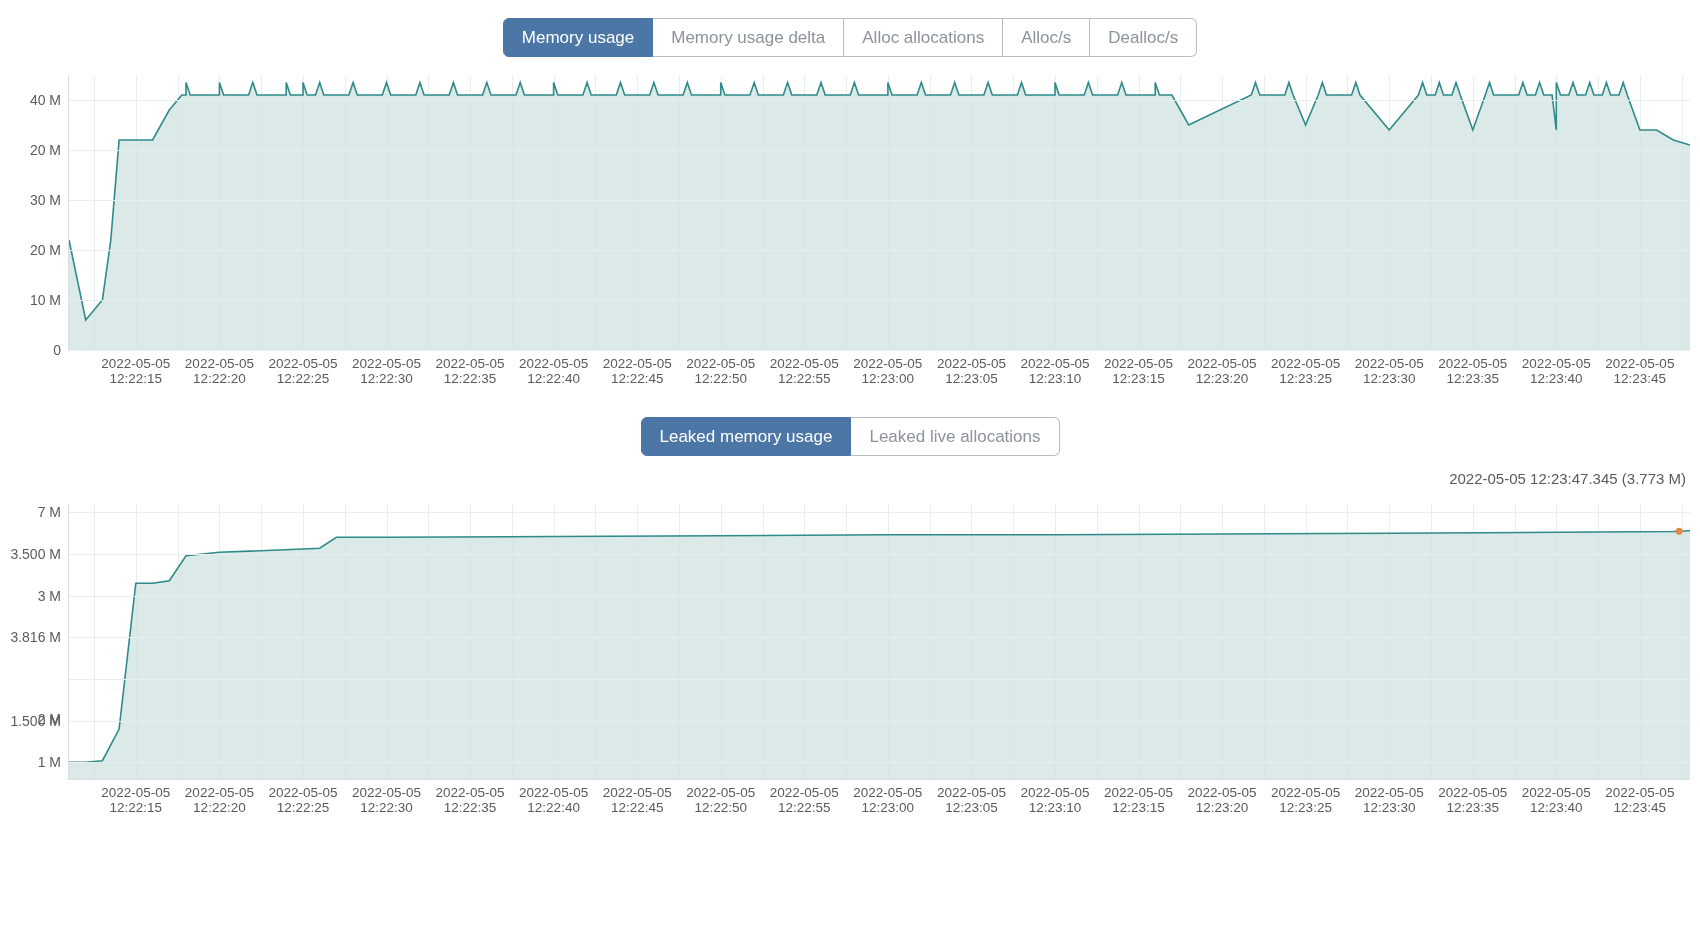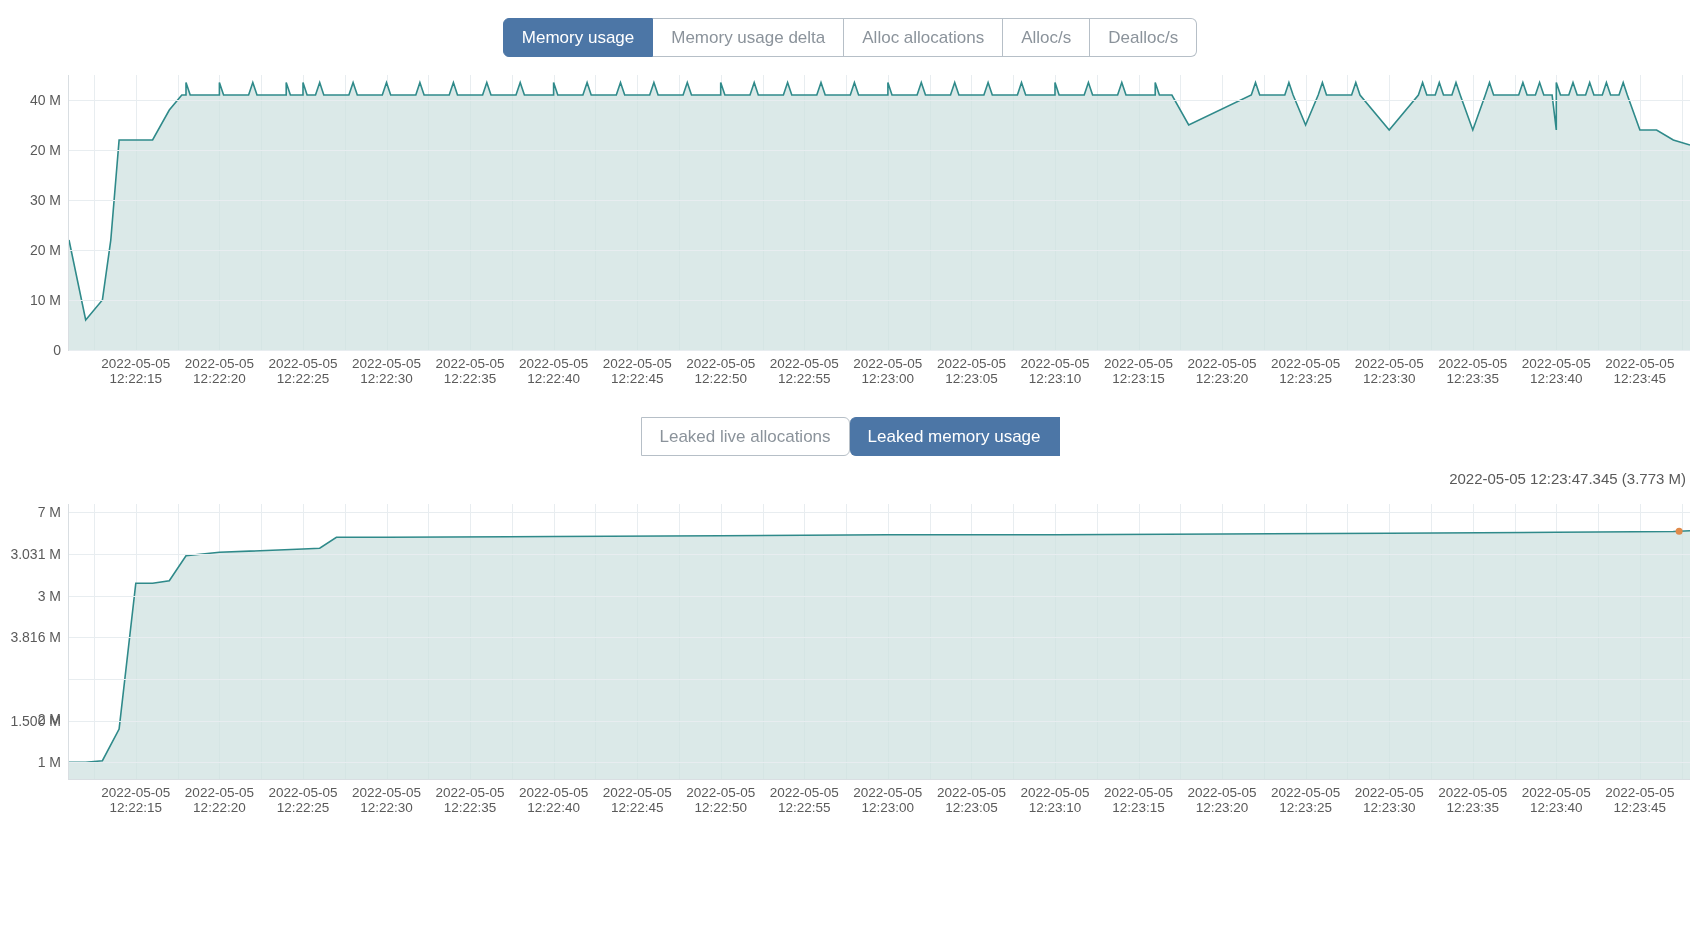--- a/index.html
+++ b/index.html
@@ -200,40 +200,40 @@
         <div class="x-lab" style="left: 1487.31px;">2022-05-05<span class="line2">12:23:40</span></div>
         <div class="x-lab" style="left: 1570.87px;">2022-05-05<span class="line2">12:23:45</span></div>
         <svg class="series" viewBox="0 0 1621 275" preserveAspectRatio="none">
           <path class="area" d="M0.0 165.0 L16.7 245.0 L33.4 225.0 L41.8 165.0 L50.1 65.0 L66.8 65.0 L83.6 65.0 L100.3 35.0 L112.8 20.0 L117.0 20.0 L117.0 7.5 L121.2 20.0 L133.7 20.0 L146.2 20.0 L150.4 20.0 L150.4 7.5 L154.6 20.0 L167.1 20.0 L179.6 20.0 L183.8 7.5 L188.0 20.0 L213.1 20.0 L217.2 20.0 L217.2 7.5 L221.4 20.0 L229.8 20.0 L234.0 20.0 L234.0 7.5 L238.1 20.0 L246.5 20.0 L250.7 7.5 L254.8 20.0 L267.4 20.0 L279.9 20.0 L284.1 7.5 L288.3 20.0 L313.3 20.0 L317.5 7.5 L321.7 20.0 L334.2 20.0 L346.8 20.0 L350.9 7.5 L355.1 20.0 L380.2 20.0 L384.4 7.5 L388.5 20.0 L413.6 20.0 L417.8 7.5 L422.0 20.0 L447.0 20.0 L451.2 7.5 L455.4 20.0 L480.5 20.0 L484.6 20.0 L484.6 7.5 L488.8 20.0 L513.9 20.0 L518.1 7.5 L522.2 20.0 L547.3 20.0 L551.5 7.5 L555.7 20.0 L580.7 20.0 L584.9 7.5 L589.1 20.0 L614.1 20.0 L618.3 7.5 L622.5 20.0 L647.6 20.0 L651.7 20.0 L651.7 7.5 L655.9 20.0 L681.0 20.0 L685.2 7.5 L689.3 20.0 L714.4 20.0 L718.6 7.5 L722.8 20.0 L747.8 20.0 L752.0 7.5 L756.2 20.0 L781.3 20.0 L785.4 7.5 L789.6 20.0 L814.7 20.0 L818.9 20.0 L818.9 7.5 L823.0 20.0 L848.1 20.0 L852.3 7.5 L856.5 20.0 L881.5 20.0 L885.7 7.5 L889.9 20.0 L914.9 20.0 L919.1 7.5 L923.3 20.0 L948.4 20.0 L952.5 7.5 L956.7 20.0 L981.8 20.0 L986.0 20.0 L986.0 7.5 L990.1 20.0 L1015.2 20.0 L1019.4 7.5 L1023.6 20.0 L1048.6 20.0 L1052.8 7.5 L1057.0 20.0 L1082.1 20.0 L1086.2 20.0 L1086.2 7.5 L1090.4 20.0 L1102.9 20.0 L1119.7 50.0 L1182.3 20.0 L1186.5 7.5 L1190.7 20.0 L1215.8 20.0 L1219.9 7.5 L1224.1 20.0 L1236.6 50.0 L1249.2 20.0 L1253.4 7.5 L1257.5 20.0 L1282.6 20.0 L1286.8 7.5 L1291.0 20.0 L1320.2 55.0 L1349.4 20.0 L1353.6 7.5 L1357.8 20.0 L1366.2 20.0 L1370.3 7.5 L1374.5 20.0 L1382.9 20.0 L1387.0 7.5 L1391.2 20.0 L1403.8 55.0 L1416.3 20.0 L1420.5 7.5 L1424.6 20.0 L1449.7 20.0 L1453.9 7.5 L1458.1 20.0 L1466.4 20.0 L1470.6 7.5 L1474.8 20.0 L1483.1 20.0 L1487.3 55.0 L1487.3 7.5 L1491.5 20.0 L1499.8 20.0 L1504.0 7.5 L1508.2 20.0 L1516.6 20.0 L1520.7 7.5 L1524.9 20.0 L1533.3 20.0 L1537.4 7.5 L1541.6 20.0 L1550.0 20.0 L1554.2 7.5 L1558.3 20.0 L1570.9 55.0 L1587.6 55.0 L1604.3 65.0 L1621.0 70.0 L 1621.0 275 L 0.0 275 Z"></path>
           <path class="line" d="M0.0 165.0 L16.7 245.0 L33.4 225.0 L41.8 165.0 L50.1 65.0 L66.8 65.0 L83.6 65.0 L100.3 35.0 L112.8 20.0 L117.0 20.0 L117.0 7.5 L121.2 20.0 L133.7 20.0 L146.2 20.0 L150.4 20.0 L150.4 7.5 L154.6 20.0 L167.1 20.0 L179.6 20.0 L183.8 7.5 L188.0 20.0 L213.1 20.0 L217.2 20.0 L217.2 7.5 L221.4 20.0 L229.8 20.0 L234.0 20.0 L234.0 7.5 L238.1 20.0 L246.5 20.0 L250.7 7.5 L254.8 20.0 L267.4 20.0 L279.9 20.0 L284.1 7.5 L288.3 20.0 L313.3 20.0 L317.5 7.5 L321.7 20.0 L334.2 20.0 L346.8 20.0 L350.9 7.5 L355.1 20.0 L380.2 20.0 L384.4 7.5 L388.5 20.0 L413.6 20.0 L417.8 7.5 L422.0 20.0 L447.0 20.0 L451.2 7.5 L455.4 20.0 L480.5 20.0 L484.6 20.0 L484.6 7.5 L488.8 20.0 L513.9 20.0 L518.1 7.5 L522.2 20.0 L547.3 20.0 L551.5 7.5 L555.7 20.0 L580.7 20.0 L584.9 7.5 L589.1 20.0 L614.1 20.0 L618.3 7.5 L622.5 20.0 L647.6 20.0 L651.7 20.0 L651.7 7.5 L655.9 20.0 L681.0 20.0 L685.2 7.5 L689.3 20.0 L714.4 20.0 L718.6 7.5 L722.8 20.0 L747.8 20.0 L752.0 7.5 L756.2 20.0 L781.3 20.0 L785.4 7.5 L789.6 20.0 L814.7 20.0 L818.9 20.0 L818.9 7.5 L823.0 20.0 L848.1 20.0 L852.3 7.5 L856.5 20.0 L881.5 20.0 L885.7 7.5 L889.9 20.0 L914.9 20.0 L919.1 7.5 L923.3 20.0 L948.4 20.0 L952.5 7.5 L956.7 20.0 L981.8 20.0 L986.0 20.0 L986.0 7.5 L990.1 20.0 L1015.2 20.0 L1019.4 7.5 L1023.6 20.0 L1048.6 20.0 L1052.8 7.5 L1057.0 20.0 L1082.1 20.0 L1086.2 20.0 L1086.2 7.5 L1090.4 20.0 L1102.9 20.0 L1119.7 50.0 L1182.3 20.0 L1186.5 7.5 L1190.7 20.0 L1215.8 20.0 L1219.9 7.5 L1224.1 20.0 L1236.6 50.0 L1249.2 20.0 L1253.4 7.5 L1257.5 20.0 L1282.6 20.0 L1286.8 7.5 L1291.0 20.0 L1320.2 55.0 L1349.4 20.0 L1353.6 7.5 L1357.8 20.0 L1366.2 20.0 L1370.3 7.5 L1374.5 20.0 L1382.9 20.0 L1387.0 7.5 L1391.2 20.0 L1403.8 55.0 L1416.3 20.0 L1420.5 7.5 L1424.6 20.0 L1449.7 20.0 L1453.9 7.5 L1458.1 20.0 L1466.4 20.0 L1470.6 7.5 L1474.8 20.0 L1483.1 20.0 L1487.3 55.0 L1487.3 7.5 L1491.5 20.0 L1499.8 20.0 L1504.0 7.5 L1508.2 20.0 L1516.6 20.0 L1520.7 7.5 L1524.9 20.0 L1533.3 20.0 L1537.4 7.5 L1541.6 20.0 L1550.0 20.0 L1554.2 7.5 L1558.3 20.0 L1570.9 55.0 L1587.6 55.0 L1604.3 65.0 L1621.0 70.0 "></path>
         </svg>
       </div>
 </div>
 
 <div class="tab-group mid">
+  <button class="tab-btn first active">Leaked memory usage</button>
   <button class="tab-btn last">Leaked live allocations</button>
-  <button class="tab-btn first active">Leaked memory usage</button>
 </div>
 
 <div class="hover-label">2022-05-05 12:23:47.345 (3.773 M)</div>
 
 <div class="chart-outer bot-chart">
   <div class="plot-area" id="plot2">
         <div class="grid-h" style="top: 258.333px;"></div>
         <div class="y-lab" style="top: 258.333px;">1 M</div>
         <div class="grid-h" style="top: 216.667px;"></div>
         <div class="y-lab" style="top: 216.667px;">1.500 M</div>
         <div class="grid-h" style="top: 175px;"></div>
         <div class="y-lab" style="top: 175px; margin-top: 40px;">2 M</div>
         <div class="grid-h" style="top: 133.333px;"></div>
         <div class="y-lab" style="top: 133.333px;">3.816 M</div>
         <div class="grid-h" style="top: 91.6667px;"></div>
         <div class="y-lab" style="top: 91.6667px;">3 M</div>
         <div class="grid-h" style="top: 50px;"></div>
-        <div class="y-lab" style="top: 50px;">3.031 M</div>
+        <div class="y-lab" style="top: 50px;">3.500 M</div>
         <div class="grid-h" style="top: 8.33333px;"></div>
         <div class="y-lab" style="top: 8.33333px;">7 M</div>
         <div class="grid-v" style="left: 25.067px;"></div>
         <div class="grid-v" style="left: 66.8454px;"></div>
         <div class="grid-v" style="left: 108.624px;"></div>
         <div class="grid-v" style="left: 150.402px;"></div>
         <div class="grid-v" style="left: 192.18px;"></div>
         <div class="grid-v" style="left: 233.959px;"></div>
         <div class="grid-v" style="left: 275.737px;"></div>
         <div class="grid-v" style="left: 317.515px;"></div>

